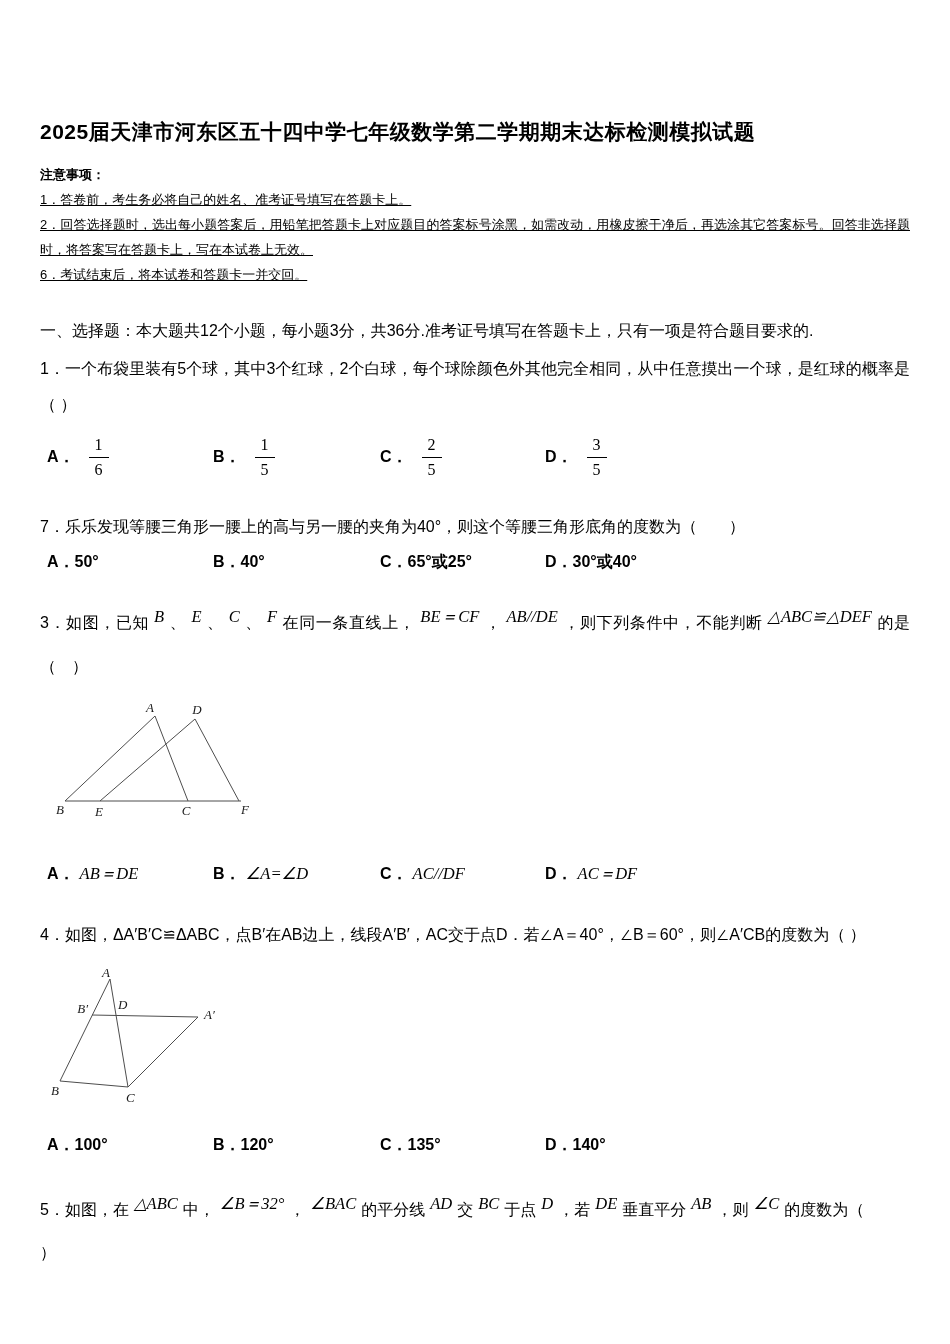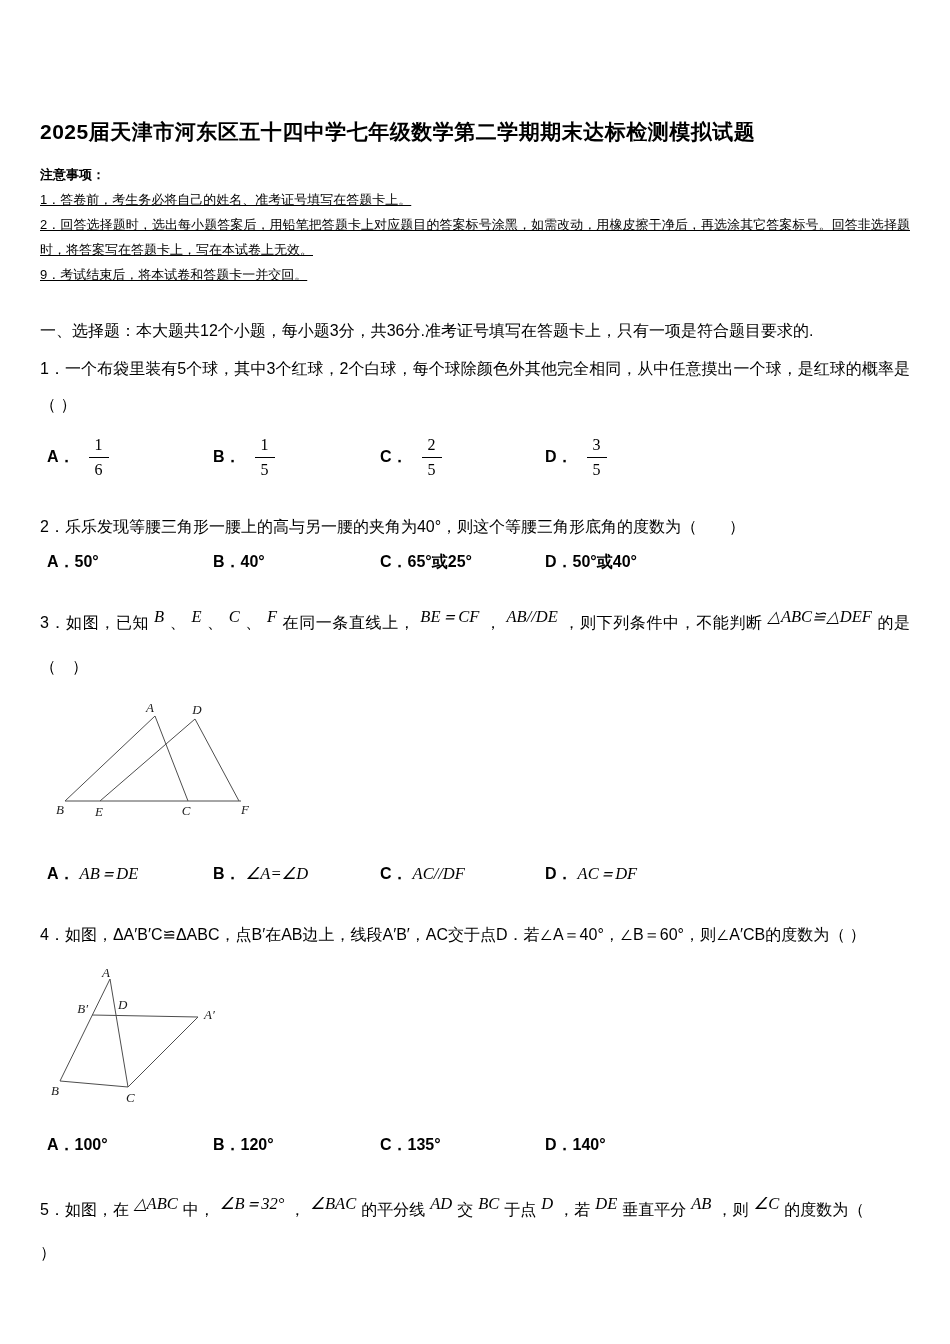--- a/index.html
+++ b/index.html
@@ -75,21 +75,21 @@
 <body>
 
 <div class="page">
 
   <h1 class="title">2025届天津市河东区五十四中学七年级数学第二学期期末达标检测模拟试题</h1>
 
   <div class="notice">
     <div class="notice-header">注意事项：</div>
     <div class="notice-item">1．答卷前，考生务必将自己的姓名、准考证号填写在答题卡上。</div>
     <div class="notice-item">2．回答选择题时，选出每小题答案后，用铅笔把答题卡上对应题目的答案标号涂黑，如需改动，用橡皮擦干净后，再选涂其它答案标号。回答非选择题时，将答案写在答题卡上，写在本试卷上无效。</div>
-    <div class="notice-item">9．考试结束后，将本试卷和答题卡一并交回。</div>
+    <div class="notice-item">6．考试结束后，将本试卷和答题卡一并交回。</div>
   </div>
 
   <div class="section-header">一、选择题：本大题共12个小题，每小题3分，共36分.准考证号填写在答题卡上，只有一项是符合题目要求的.</div>
 
   <div class="q q1">
     <p class="stem">1．一个布袋里装有5个球，其中3个红球，2个白球，每个球除颜色外其他完全相同，从中任意摸出一个球，是红球的概率是（ ）</p>
     <div class="options">
       <span class="opt-cell">
         <span class="opt-label">A．</span>
         <span class="frac">
@@ -115,26 +115,26 @@
         <span class="opt-label">D．</span>
         <span class="frac">
           <span class="num">3</span>
           <span class="den">5</span>
         </span>
       </span>
     </div>
   </div>
 
   <div class="q" style="margin-top:34px;">
-    <p class="stem" style="line-height:26px;">2．乐乐发现等腰三角形一腰上的高与另一腰的夹角为40°，则这个等腰三角形底角的度数为（　　）</p>
+    <p class="stem" style="line-height:26px;">7．乐乐发现等腰三角形一腰上的高与另一腰的夹角为40°，则这个等腰三角形底角的度数为（　　）</p>
     <div class="options options-plain">
       <span>A．50°</span>
       <span>B．40°</span>
       <span>C．65°或25°</span>
-      <span>D．50°或40°</span>
+      <span>D．30°或40°</span>
     </div>
   </div>
 
   <div class="q" style="margin-top:22px;">
     <p class="stem mathline"><span>3．如图，已知</span><span class="math sup">B</span><span>、</span><span class="math sup">E</span><span>、</span><span class="math sup">C</span><span>、</span><span class="math sup">F</span><span>在同一条直线上，</span><span class="math sup">BE＝CF</span><span>，</span><span class="math sup">AB//DE</span><span>，则下列条件中，不能判断</span><span class="math sup">△ABC≌△DEF</span><span>的是（　）</span></p>
 
     <svg class="fig fig-q3" width="215" height="120" viewBox="0 0 215 120">
       <line x1="10" y1="100" x2="186" y2="100"></line>
       <line x1="10" y1="100" x2="100" y2="15"></line>
       <line x1="100" y1="15" x2="133" y2="100"></line>

